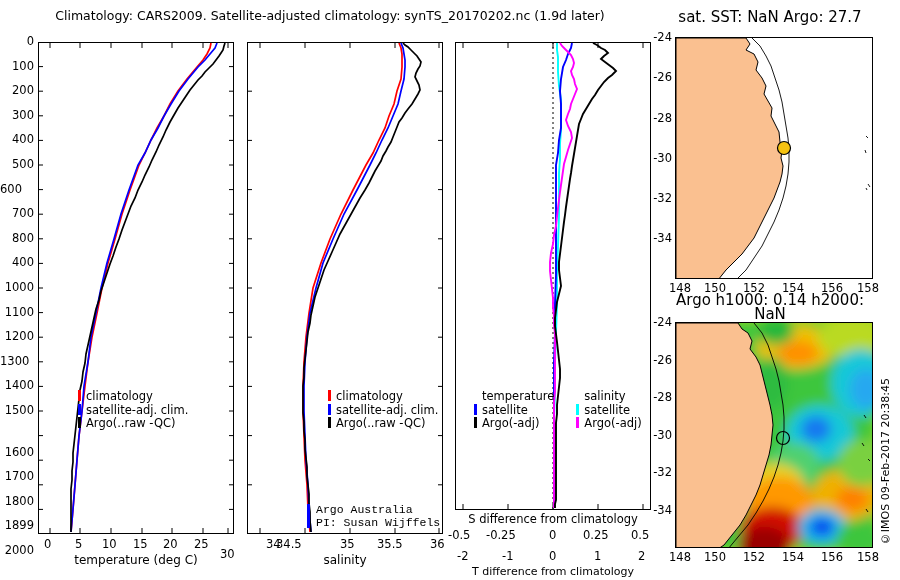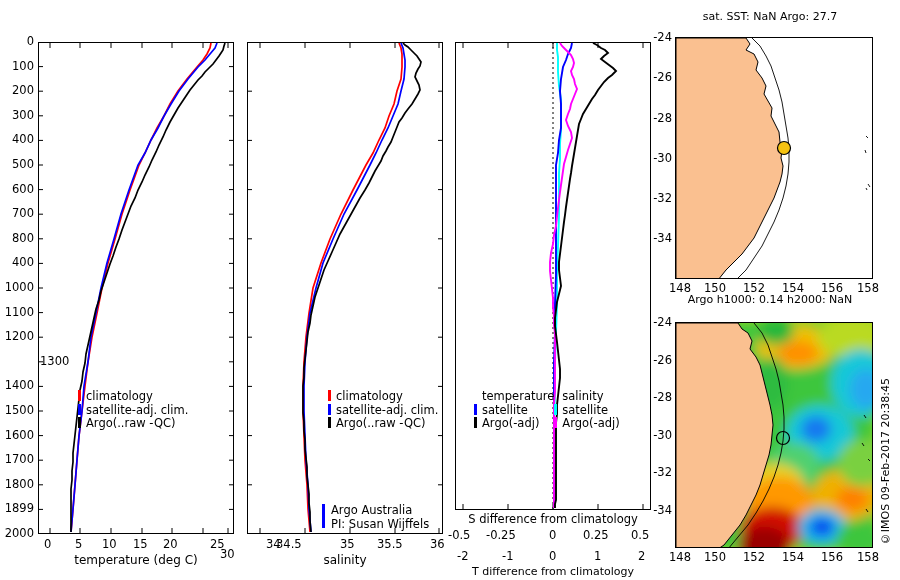--- a/index.html
+++ b/index.html
@@ -6,29 +6,30 @@
   body{width:900px;height:580px;position:relative;overflow:hidden;
        font-family:"DejaVu Sans","Liberation Sans",sans-serif;color:#000;}
   .abs{position:absolute;}
   .title{left:0;top:8px;width:660px;text-align:center;font-size:12.5px;line-height:16px;}
   .panel{position:absolute;border:1px solid #000;background:#fff;box-sizing:border-box;}
   svg{display:block;}
   .ticklbl{font-size:11.5px;font-family:"DejaVu Sans","Liberation Sans",sans-serif;}
   .axlbl{font-size:12px;text-align:center;}
   .legtxt{font-size:11.5px;white-space:nowrap;}
   .legbar{display:inline-block;width:3px;height:11px;vertical-align:-1px;margin-right:5px;}
-  .maptitle{font-size:11px;text-align:center;line-height:14px;}
+  .maptitle{font-size:15px;text-align:center;line-height:14px;}
   .vert{writing-mode:vertical-rl;transform:rotate(180deg);font-size:11px;white-space:nowrap;}
   .leg-row{line-height:13.5px;}
-  .leg2col{display:flex;}
+  .leg2col{display:flex;gap:22px;}
 </style>
 </head>
 <body>
 
 <div class="abs title">
+  <div>Climatology: CARS2009. Satellite-adjusted climatology: synTS_20170202.nc (1.9d later)</div>
 </div>
 
 <div class="panel" style="left:38px;top:42px;width:196px;height:492px;"></div>
 <svg class="abs" style="left:38px;top:42px;" width="196" height="492" viewBox="0 0 196 492">
 
   <g stroke="#000" stroke-width="1">
     <line x1="12" y1="0" x2="12" y2="6"></line>
       <line x1="42" y1="0" x2="42" y2="6"></line>
     <line x1="73" y1="0" x2="73" y2="6"></line>
       <line x1="104" y1="0" x2="104" y2="6"></line>
@@ -92,43 +93,43 @@
   <polyline fill="none" stroke="#000000" stroke-width="1.7" points="187,1 186,4 185,8 183,11 181,14 178,18 175,22 171,26 167,30 164,34 160,38 156,43 152,48 148,54 144,60 140,66 136,73 132,80 128,88 125,95 121,103 118,110 114,118 111,125 107,133 104,140 100,148 97,156 93,164 90,172 87,180 84,188 81,197 78,205 75,214 72,222 69,231 66,240 63,249 61,258 58,267 56,276 54,285 52,294 50,303 48,312 47,321 45,330 44,339 42,348 41,357 40,366 39,375 38,384 37,393 36,402 35,411 35,420 34,429 34,438 33,447 33,456 33,465 33,474 33,482 33,490"></polyline>
 </svg>
 
 <div class="abs" style="left:0px;top:34px;width:34px;">
   <div class="ticklbl" style="text-align:right;height:24.6px;">0</div>
   <div class="ticklbl" style="text-align:right;height:24.6px;">100</div>
   <div class="ticklbl" style="text-align:right;height:24.6px;">200</div>
   <div class="ticklbl" style="text-align:right;height:24.6px;">300</div>
   <div class="ticklbl" style="text-align:right;height:24.6px;">400</div>
   <div class="ticklbl" style="text-align:right;height:24.6px;">500</div>
-  <div class="ticklbl" style="text-align:right;height:24.6px;">600</div>
+  <div class="ticklbl" style="height:24.6px;">600</div>
   <div class="ticklbl" style="text-align:right;height:24.6px;">700</div>
   <div class="ticklbl" style="text-align:right;height:24.6px;">800</div>
   <div class="ticklbl" style="text-align:right;height:24.6px;">400</div>
   <div class="ticklbl" style="text-align:right;height:24.6px;">1000</div>
   <div class="ticklbl" style="text-align:right;height:24.6px;">1100</div>
   <div class="ticklbl" style="text-align:right;height:24.6px;">1200</div>
-  <div class="ticklbl" style="height:24.6px;padding-left:40px;">1300</div>
+  <div class="ticklbl" style="height:24.6px;">1300</div>
   <div class="ticklbl" style="text-align:right;height:24.6px;">1400</div>
   <div class="ticklbl" style="text-align:right;height:24.6px;">1500</div>
-  <div class="ticklbl" style="text-align:right;height:24.6px;">1600</div>
+  <div class="ticklbl" style="text-align:right;height:24.6px;margin-top:17px;">1600</div>
   <div class="ticklbl" style="text-align:right;height:24.6px;">1700</div>
   <div class="ticklbl" style="text-align:right;height:24.6px;">1800</div>
   <div class="ticklbl" style="text-align:right;height:24.6px;">1899</div>
   <div class="ticklbl" style="text-align:right;height:24.6px;">2000</div>
 </div>
 <div class="abs" style="left:38px;top:537px;width:196px;height:14px;">
   <span class="ticklbl abs" style="left:6px;">0</span>
   <span class="ticklbl abs" style="left:37px;">5</span>
   <span class="ticklbl abs" style="left:64px;">10</span>
   <span class="ticklbl abs" style="left:95px;">15</span>
   <span class="ticklbl abs" style="left:125px;">20</span>
-  <span class="ticklbl abs" style="left:172px;">25</span>
+  <span class="ticklbl abs" style="left:156px;">25</span>
   <span class="ticklbl abs" style="left:182px;margin-top:10px;">30</span>
 </div>
 <div class="abs axlbl" style="left:38px;top:553px;width:196px;">temperature (deg C)</div>
 
 <div class="abs" style="left:78px;top:390px;">
   <div class="leg-row legtxt"><span class="legbar" style="background:#ff0000"></span><span>climatology</span></div>
   <div class="leg-row legtxt"><span class="legbar" style="background:#0000ff"></span><span>satellite-adj. clim.</span></div>
   <div class="leg-row legtxt"><span class="legbar" style="background:#000000"></span><span>Argo(..raw -QC)</span></div>
 </div>
 
@@ -182,21 +183,21 @@
   <span class="ticklbl abs" style="left:183px;">36</span>
 </div>
 <div class="abs axlbl" style="left:247px;top:553px;width:196px;">salinity</div>
 
 <div class="abs" style="left:328px;top:390px;">
   <div class="leg-row legtxt"><span class="legbar" style="background:#ff0000"></span><span>climatology</span></div>
   <div class="leg-row legtxt"><span class="legbar" style="background:#0000ff"></span><span>satellite-adj. clim.</span></div>
   <div class="leg-row legtxt"><span class="legbar" style="background:#000000"></span><span>Argo(..raw -QC)</span></div>
 </div>
 
-<div class="abs" style="left:331px;top:503px;">
+<div class="abs" style="left:316px;top:503px;font-family:Liberation Mono, monospace;">
   <div class="legtxt" style="position:relative;">
     <span class="legbar" style="background:#0000ff;height:24px;position:absolute;left:-9px;top:1px;"></span>
     <span>Argo Australia</span>
   </div>
   <div class="legtxt">PI: Susan Wijffels</div>
 </div>
 
 <div class="panel" style="left:455px;top:42px;width:196px;height:468px;"></div>
 <svg class="abs" style="left:455px;top:42px;" width="196" height="468" viewBox="0 0 196 468">
   <g stroke="#000" stroke-width="1">

